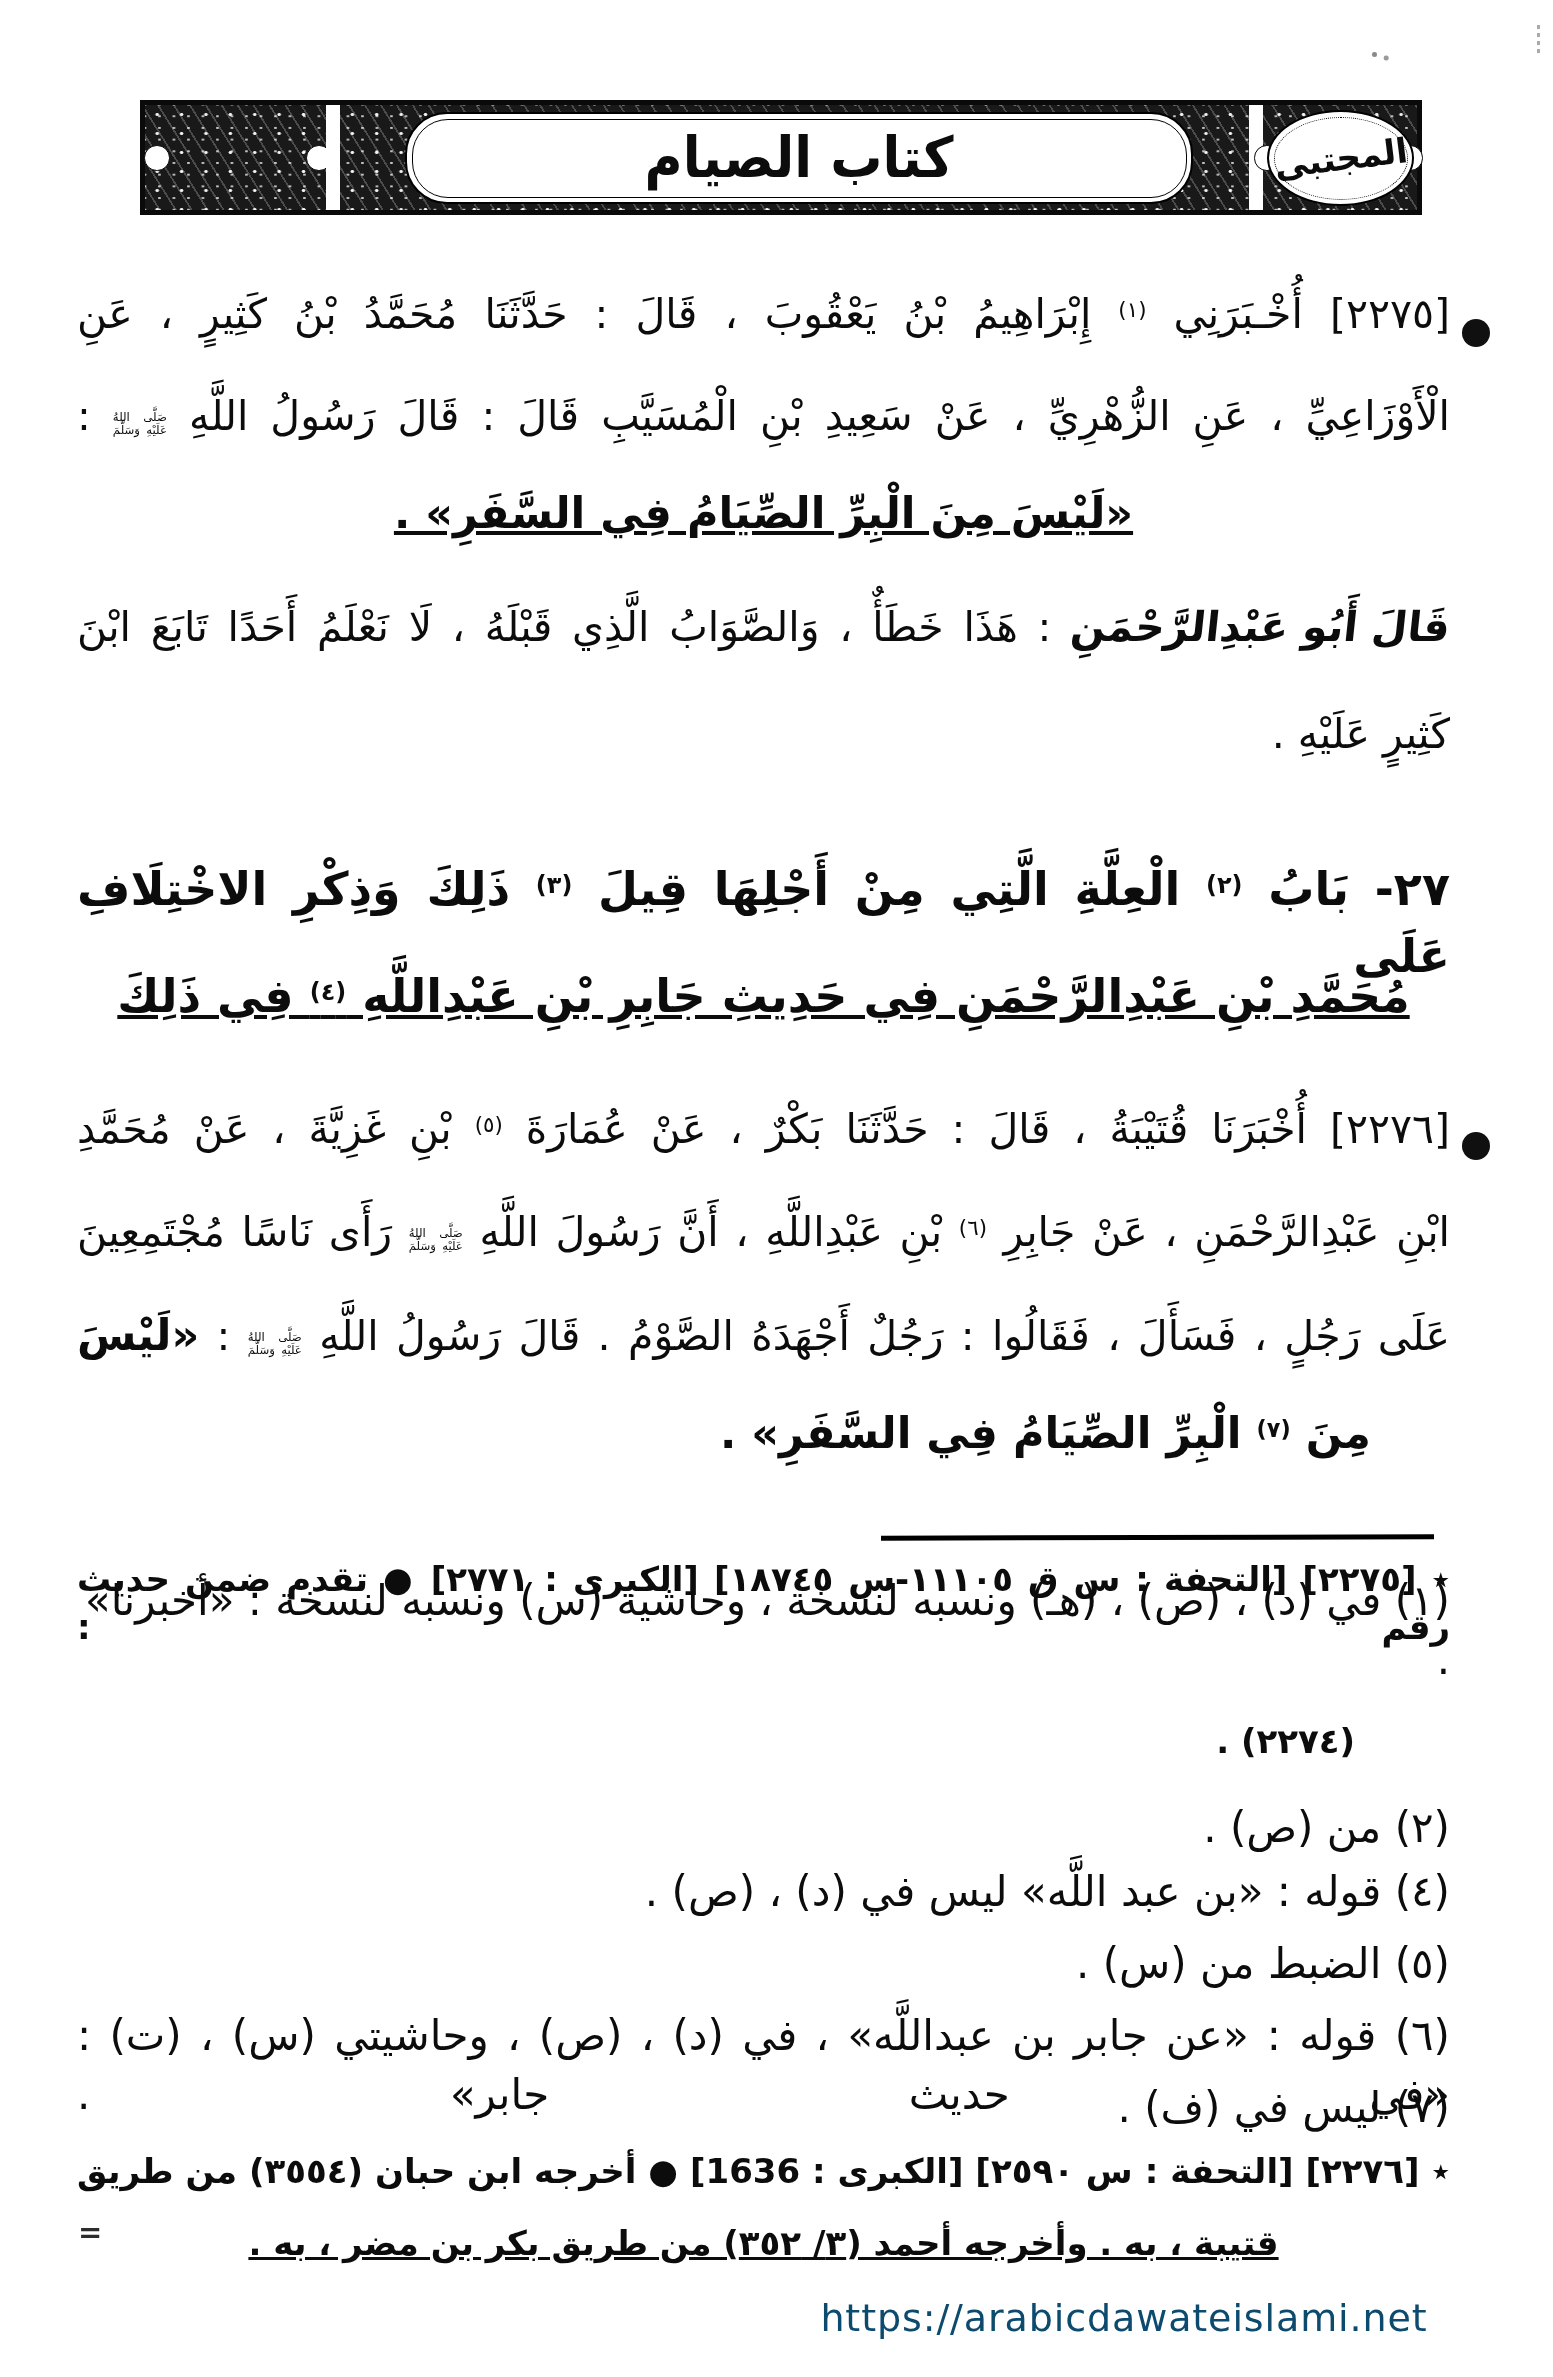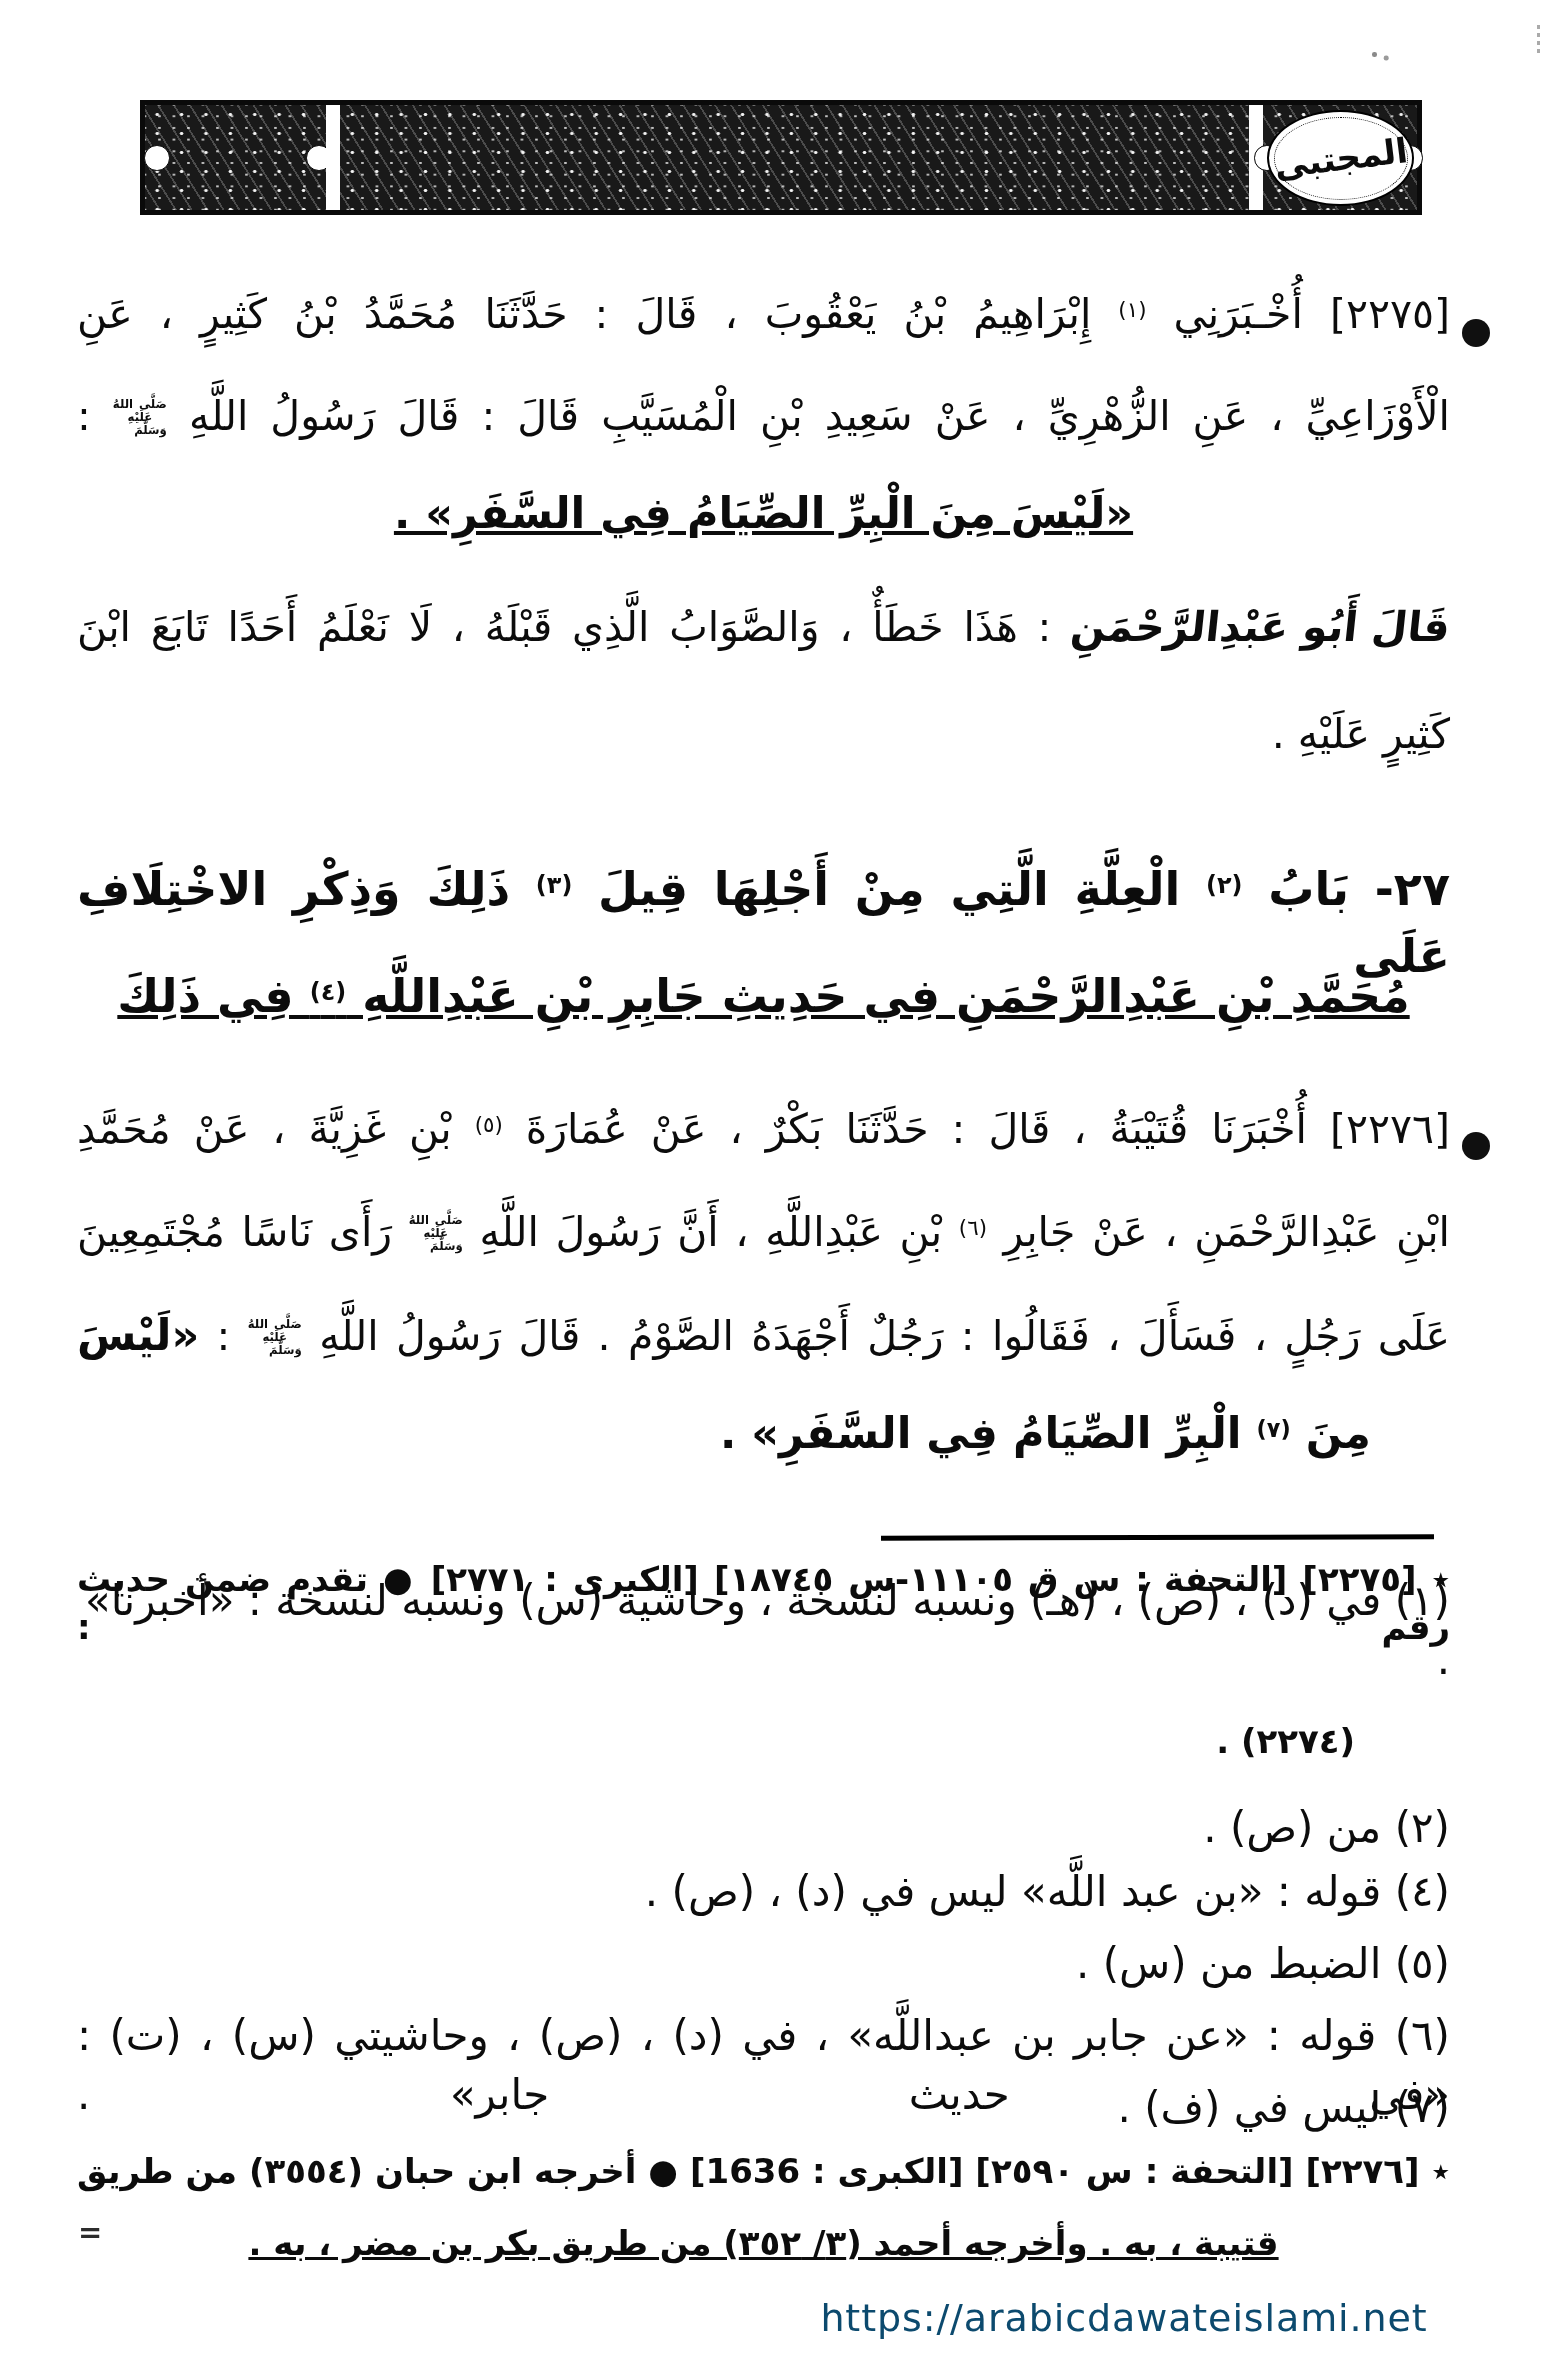--- a/index.html
+++ b/index.html
@@ -45,21 +45,21 @@
   .page-body{position:absolute;left:77px;top:0;width:1373px;direction:rtl;}
   .tline{position:absolute;width:100%;font-size:41px;line-height:1.45;}
   .just{text-align:justify;text-align-last:justify;}
   .ralign{text-align:right;}
   .center{text-align:center;text-decoration:underline;}
   .matn{font-weight:700;font-size:43px;}
   .head{font-weight:700;font-size:46px;}
   .rahman-logo{font-weight:700;display:inline-block;transform:skewX(-6deg);}
   sup{font-size:0.52em;vertical-align:0.5em;}
   .saw{
-    display:inline-block;width:54px;font-size:11.7px;line-height:1.1;font-weight:700;
+    display:inline-block;width:54px;font-size:11.7px;line-height:1.1;font-weight:400;
     text-align:center;vertical-align:-3.6px;white-space:normal;
   }
   .bullet{position:absolute;width:28px;height:28px;border-radius:50%;background:#101010;}
   .b1{left:1462px;top:319px;}
   .b2{left:1462px;top:1132px;}
 
   
   .fn{font-size:42px;line-height:1.4;}
   .fnbold{font-weight:700;font-size:34px;}
   .fn-divider{position:absolute;left:881px;top:1535px;width:553px;height:4.5px;background:#000;transform:rotate(-0.15deg);}
@@ -73,20 +73,23 @@
   .corner-speck{position:absolute;left:1537px;top:25px;width:2.7px;height:31px;background:repeating-linear-gradient(#aaa 0 3.6px,transparent 3.6px 8.1px);}
   .watermark{position:absolute;left:817px;top:2296px;width:614px;direction:ltr;font-size:38px;color:#0c4a6e;letter-spacing:0.9px;text-align:center;}
 </style>
 </head>
 <body>
 
 <div class="band">
   <span class="knob" style="left:-0.9px;"></span>
   <span class="knob" style="left:161px;"></span>
   <div class="band-bar bar-left"></div>
+  <div class="cartouche">
+    <span class="kitab-title">كتاب الصيام</span>
+  </div>
   <div class="band-bar bar-right"></div>
   <span class="knob" style="left:1109px;"></span>
   <span class="knob" style="left:1252px;"></span>
   <div class="medallion medallion-right">
     <span class="medallion-word">المجتبى</span>
   </div>
 </div>
 
 <span class="speck"></span>
 <span class="corner-speck"></span>

